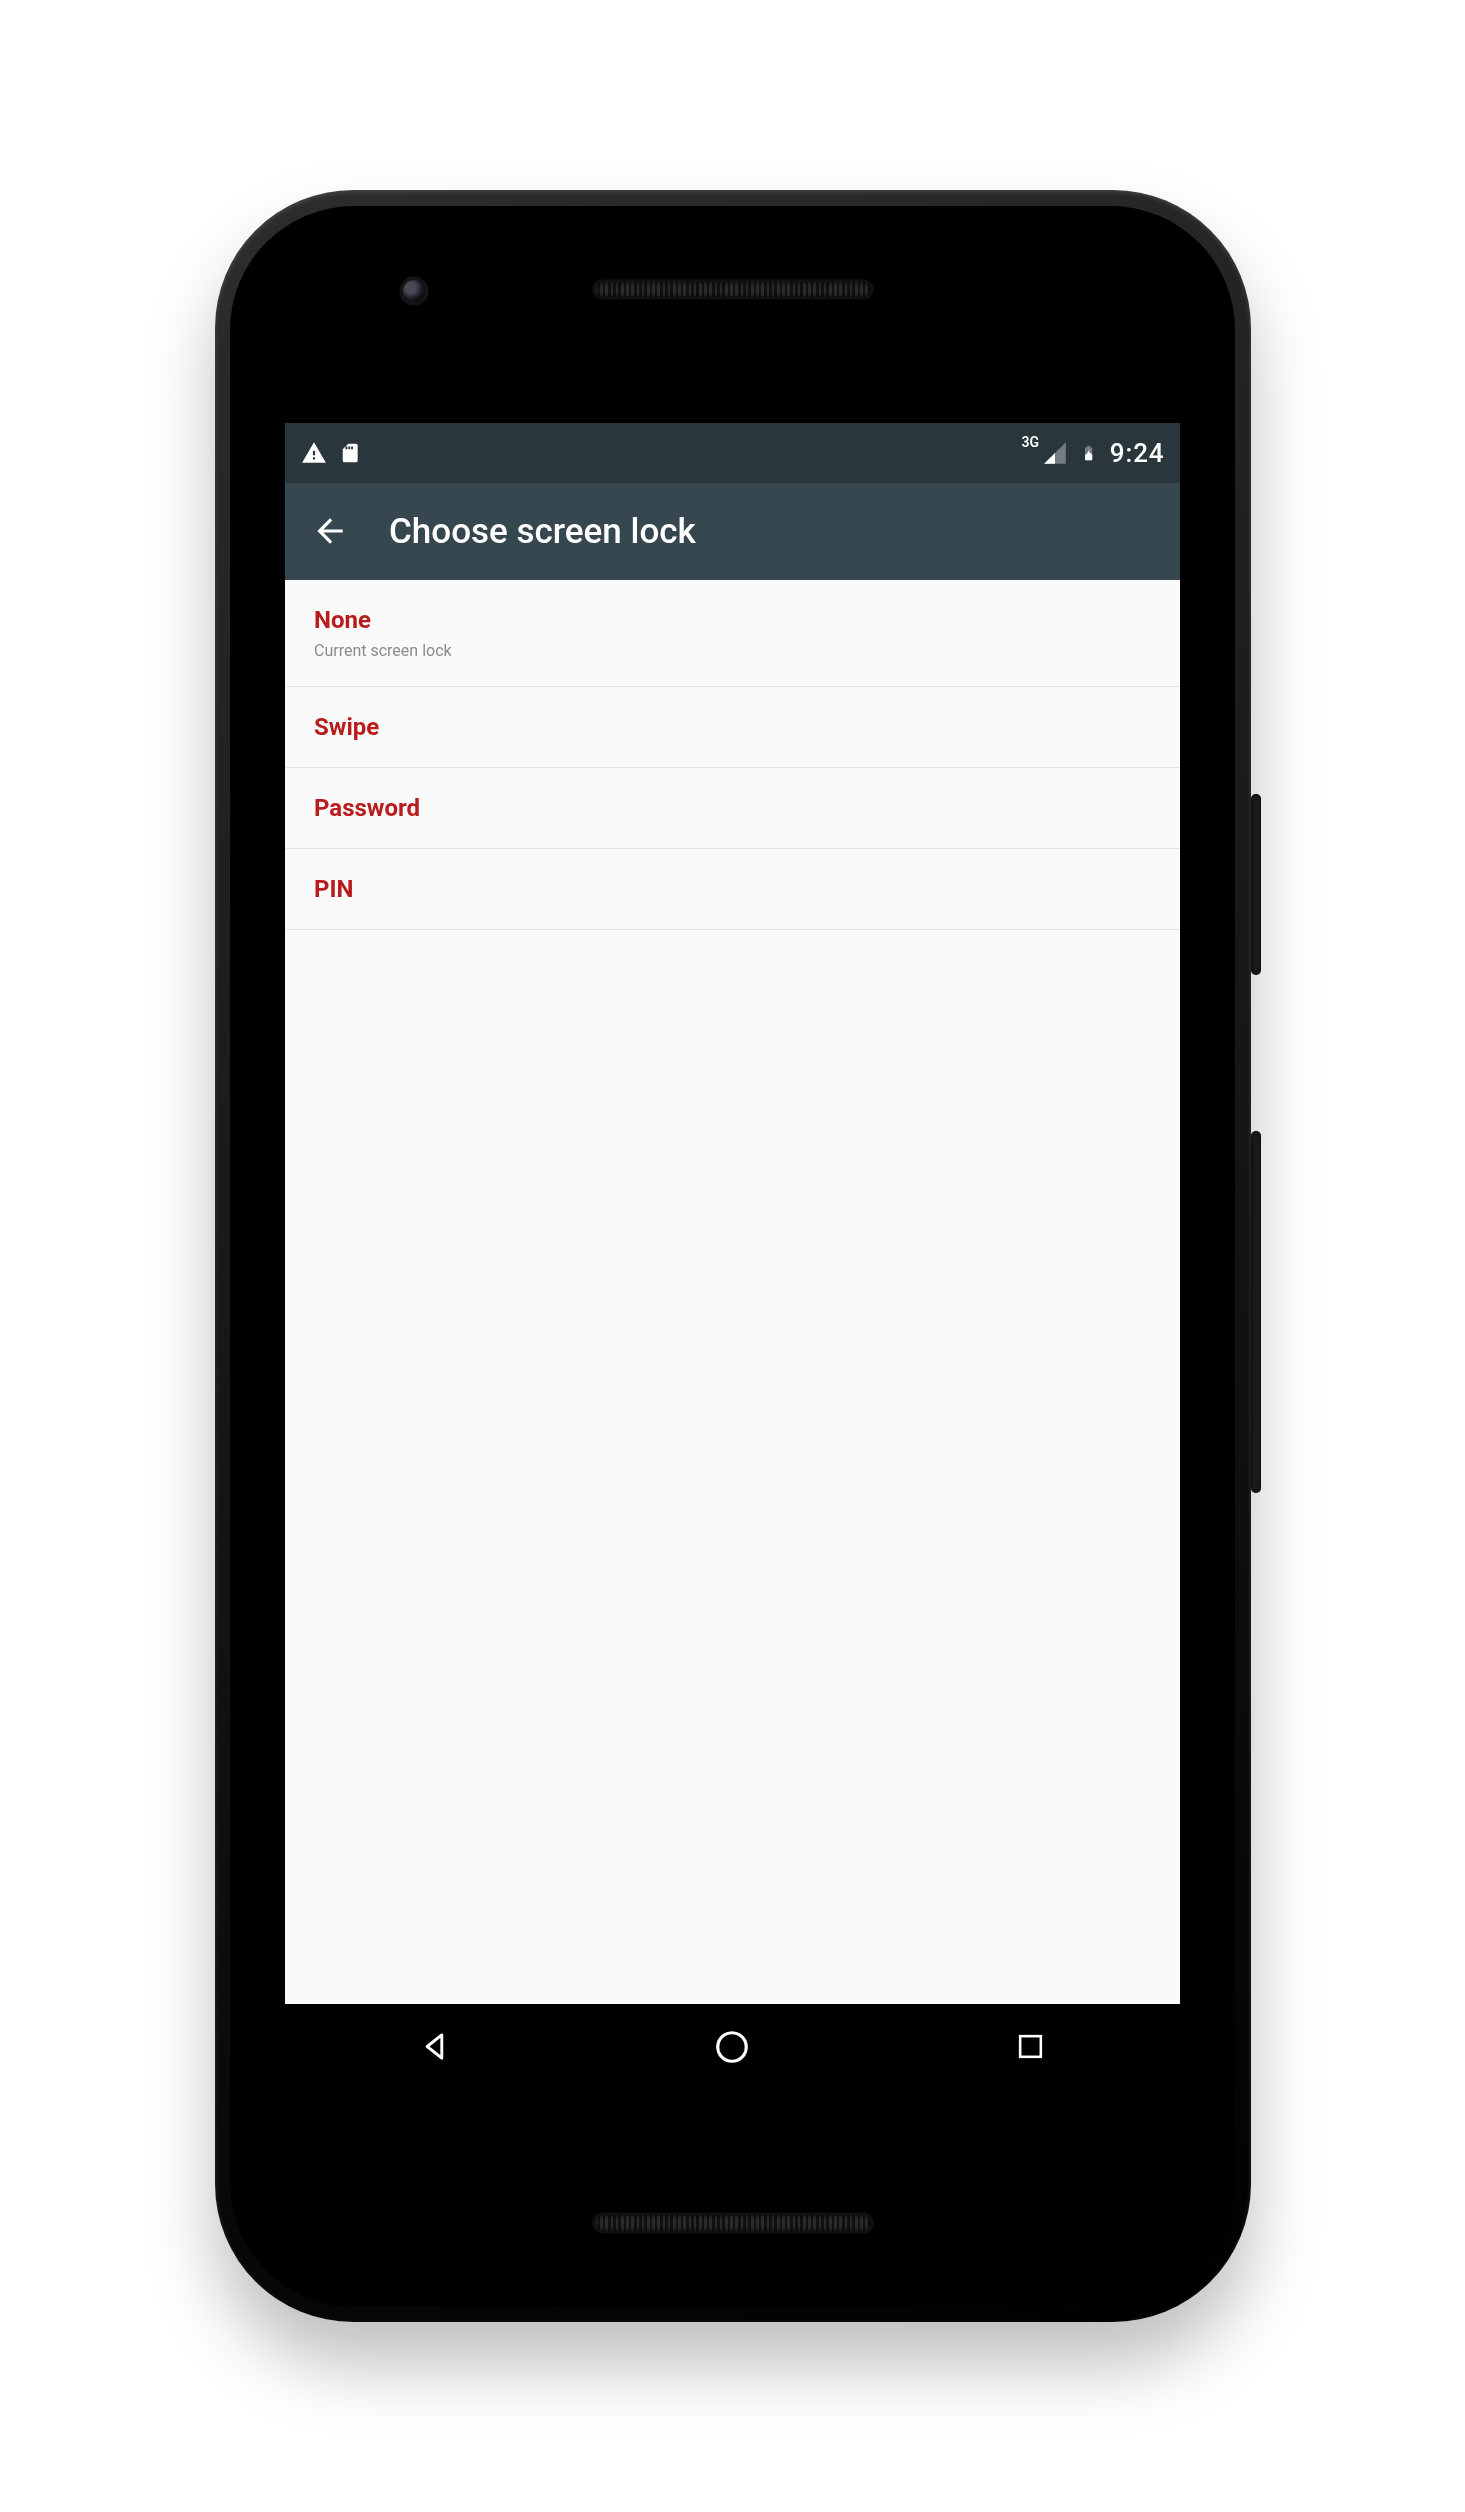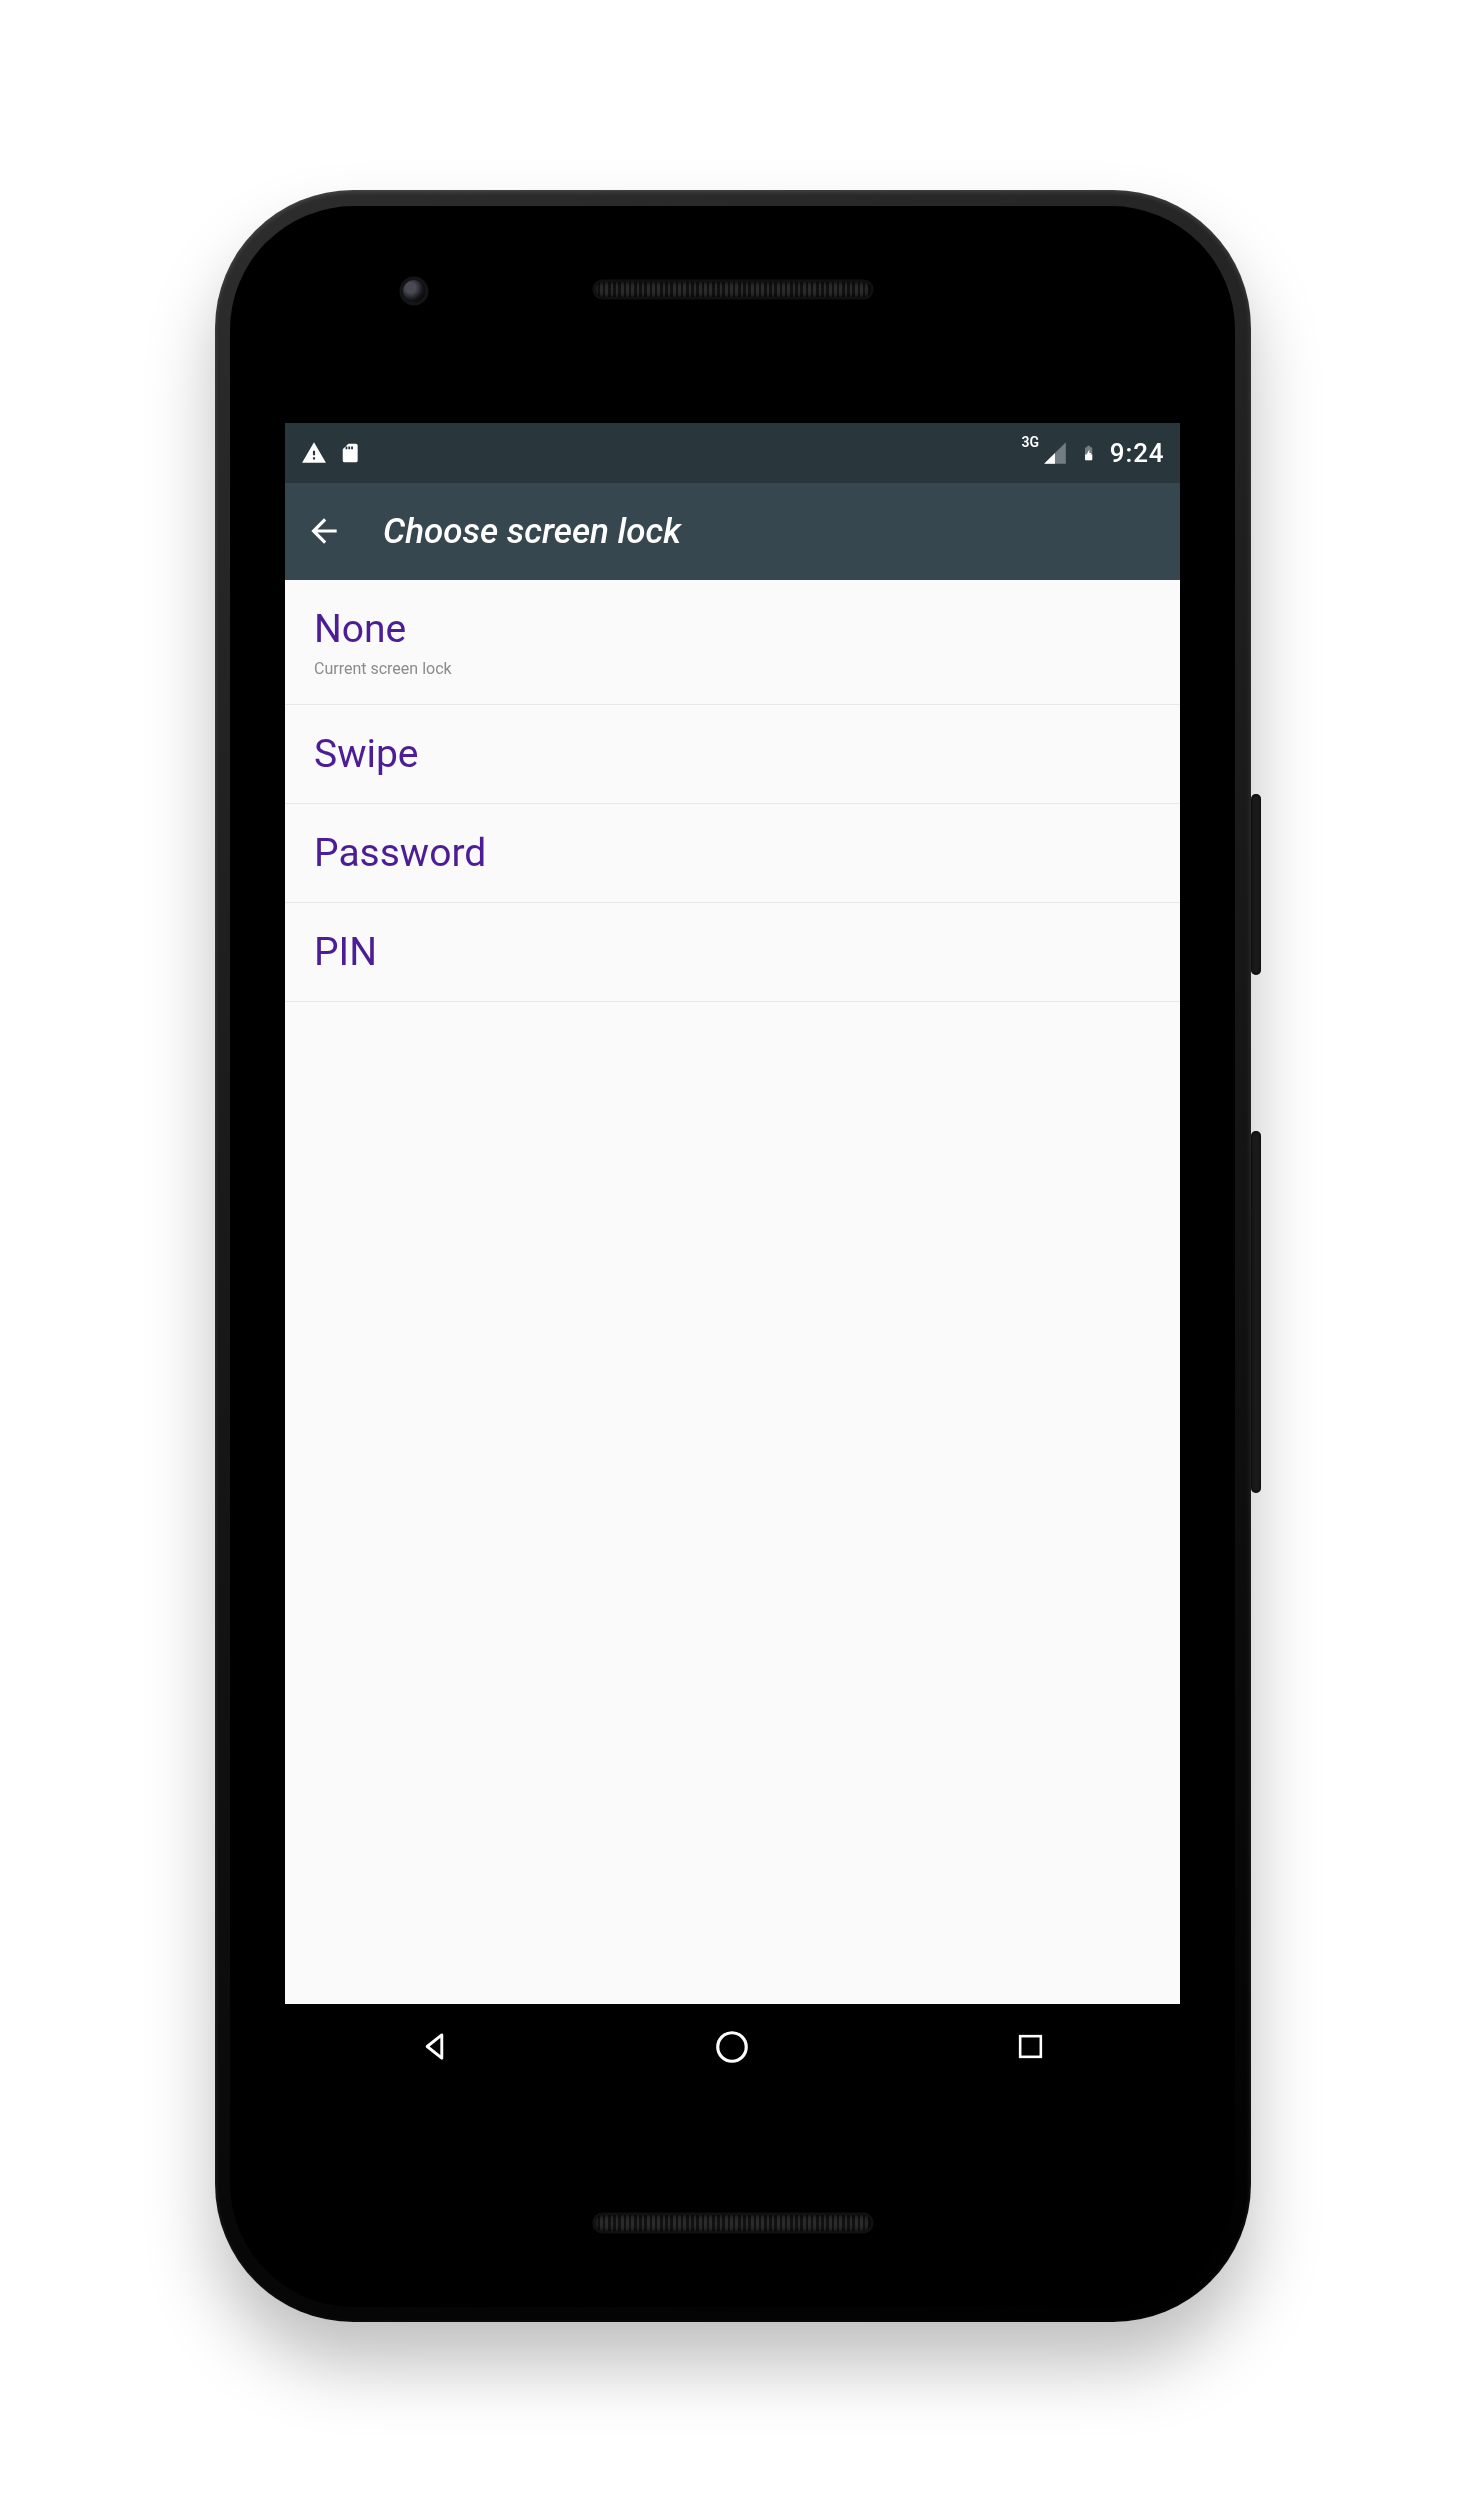--- a/index.html
+++ b/index.html
@@ -83,39 +83,38 @@
   .status-right { margin-left:auto; }
   .clock { font-weight:500; letter-spacing:0.9px; }
   .ic { display:inline-flex; }
   .ic svg { display:block; }
 
   
   .appbar {
     height: 97px;
     background: #37474f;
     display:flex; align-items:center;
-    padding: 0 15px;
+    padding: 0 21px;
     gap: 35px;
     color:#fff;
-    font-style:italic;
   }
   .appbar .back {
     width: 48px; height:48px; display:flex; align-items:center; justify-content:center;
     cursor:pointer;
   }
   .appbar .title { font-size: 35px; font-weight:500; }
 
   
   .list { flex:1; background:#fafafa; overflow:auto; }
   .row {
     padding: 26px 29px;
     border-bottom: 0.9px solid #e7e7e7;
     cursor:pointer;
   }
-  .row .primary { font-size:39px; color:#4c1d95; }
+  .row .primary { font-size:24px; color:#b91c1c;font-weight:bold; }
   .row .secondary { font-size:16px; color:#8b8b8b; margin-top:7px; }
 
   
   .navbar {
     height: 86px;
     background:#000;
     display:flex; align-items:center; justify-content:space-around;
   }
   .navbtn { width:52px; height:52px; display:flex; align-items:center; justify-content:center; cursor:pointer; }
   .navbtn svg { display:block; }

